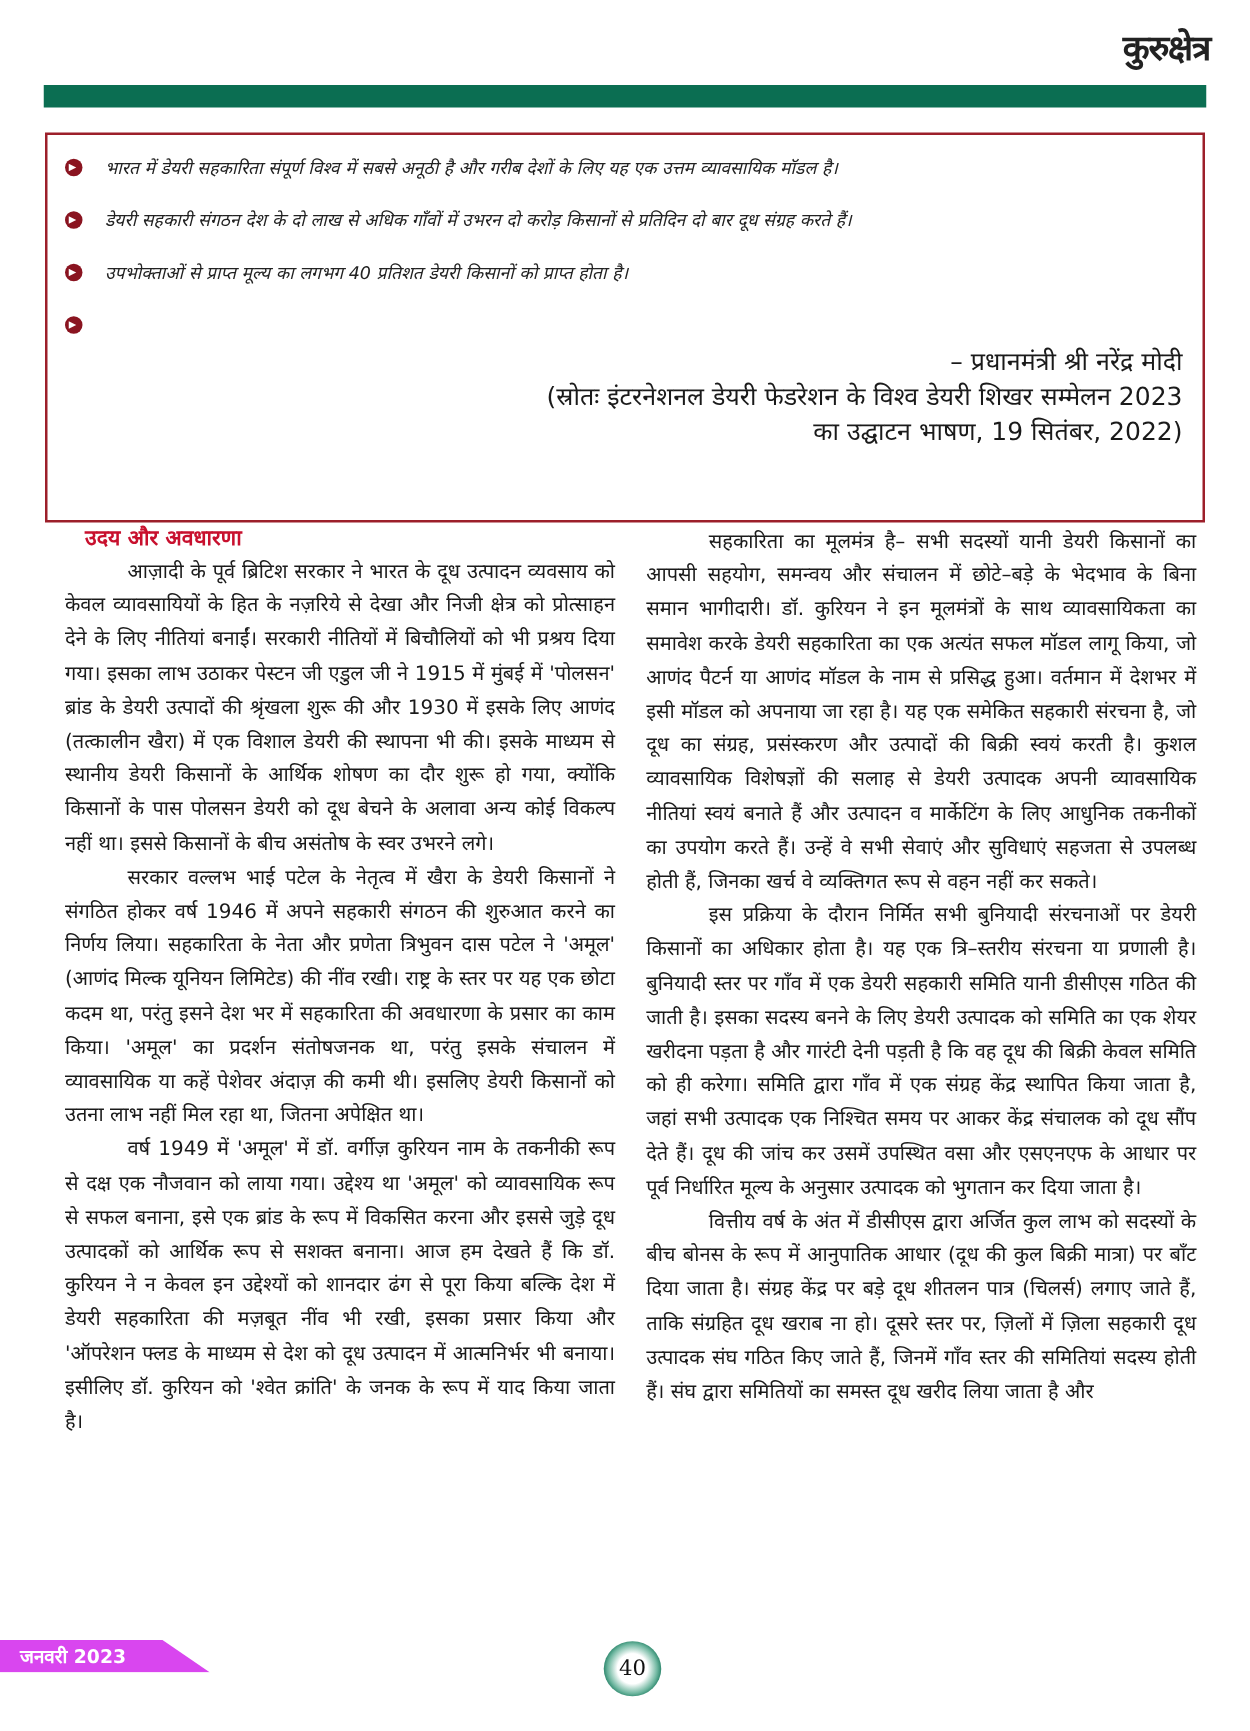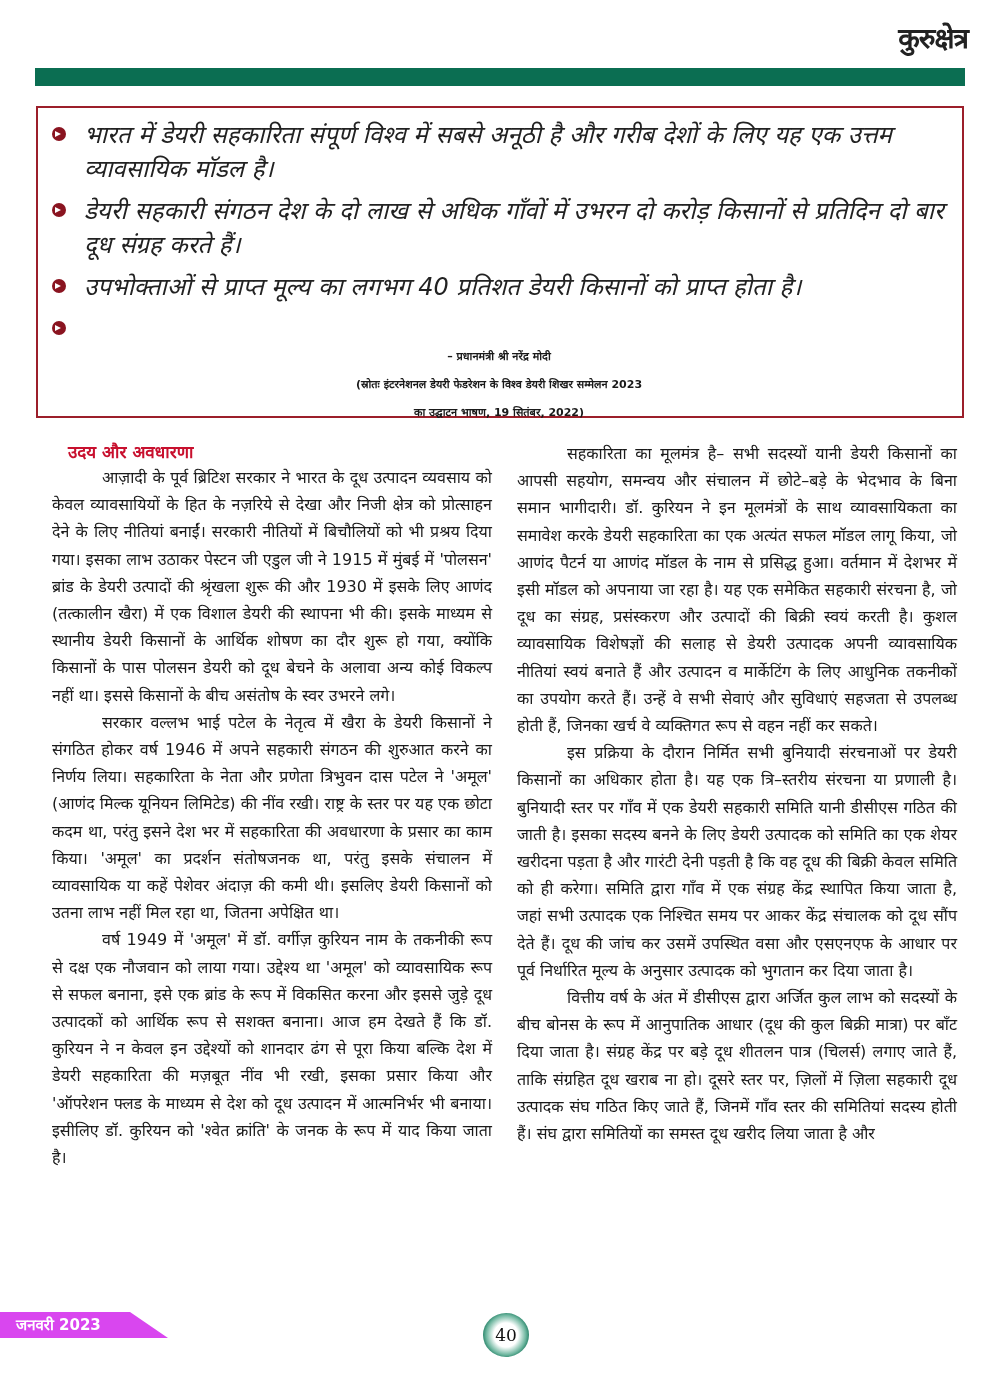--- a/index.html
+++ b/index.html
@@ -9,24 +9,24 @@
               color:#222; font-family:Liberation Serif, serif; letter-spacing:-1px; }
   .green-bar { position:absolute; left:35px; top:68px; width:930px; height:18px; background:#0b6e52; }
   .quote-box { position:absolute; left:36px; top:106px; width:928px; height:312px;
                border:2px solid #9c1f2a; box-sizing:border-box; padding:10px 14px 0 14px; }
   .bullet { display:flex; align-items:flex-start; margin-bottom:8px; }
   .bullet-icon { flex:0 0 auto; width:14px; height:14px; margin-top:9px; margin-right:18px;
                  border-radius:50%; background:#8a1420; position:relative; }
   .bullet-icon::after { content:""; position:absolute; left:3px; top:4px; width:0; height:0;
                  border-top:3px solid transparent; border-bottom:3px solid transparent;
                  border-left:6px solid #fff; }
-  .bullet-text { font-size:24px; font-style:italic; line-height:34px; color:#222;
+  .bullet-text { font-size:14px; font-style:italic; line-height:34px; color:#222;
                  font-family:"DejaVu Sans",sans-serif; }
-  .attrib { text-align:center; font-size:11px; font-weight:bold; line-height:28px; margin-right:2px; }
-  .columns { position:absolute; top:440px; left:52px; width:905px; display:flex; justify-content:space-between; }
+  .attrib { text-align:right; font-size:20px; font-weight:normal; line-height:28px; margin-right:2px; }
+  .columns { position:absolute; top:419px; left:52px; width:905px; display:flex; justify-content:space-between; }
   .col { width:440px; font-size:16px; line-height:27.2px; text-align:justify; color:#1a1a1a; }
   .col p { margin:0; text-indent:50px; }
   .section-heading { color:#c8102e; font-size:17px; font-weight:bold; margin:0 0 0 16px; line-height:24px; }
   .footer-tab { position:absolute; left:0; top:1312px; width:168px; height:26px; background:#d946ef;
                 clip-path:polygon(0 0, 130px 0, 168px 100%, 0 100%); color:#fff;
                 font-size:15px; font-weight:bold; line-height:26px; padding-left:16px; box-sizing:border-box; }
   .page-number { position:absolute; left:483px; top:1313px; width:46px; height:44px; border-radius:50%;
                  background:radial-gradient(circle, #ffffff 38%, #6fb7a0 62%, #0b6e52 78%);
                  text-align:center; line-height:44px; font-size:17px; color:#111;
                  font-family:"DejaVu Serif",serif; }

